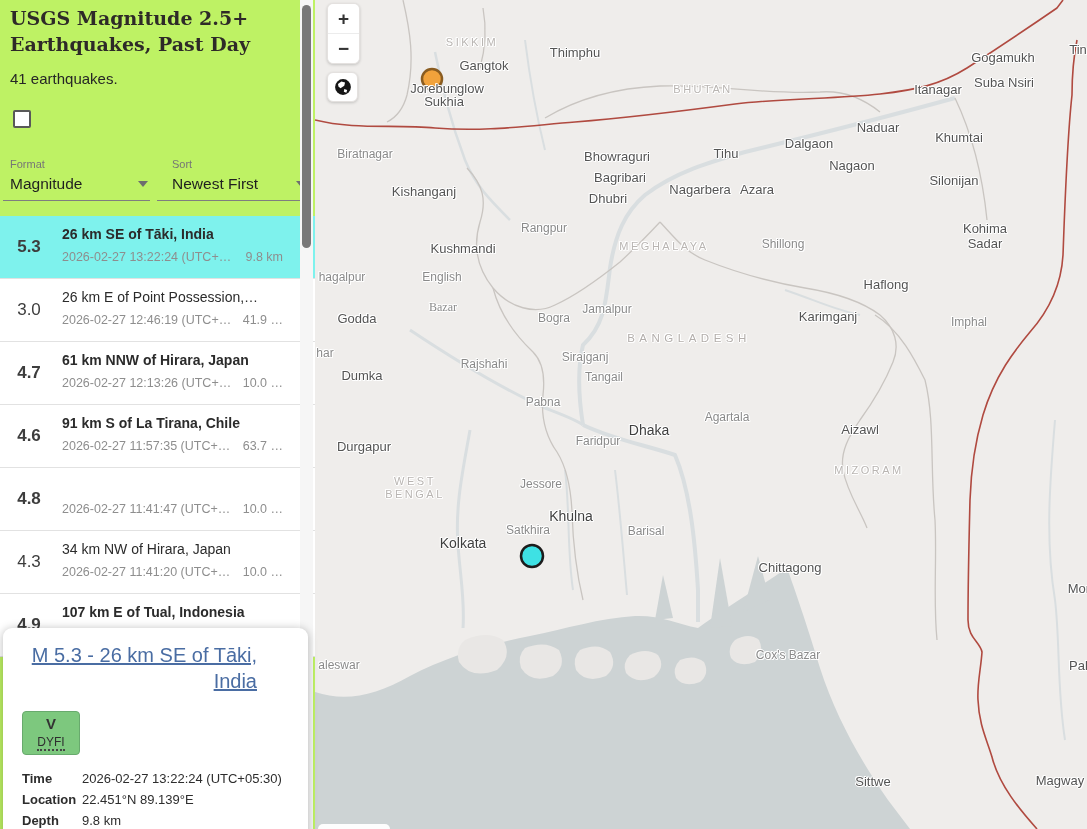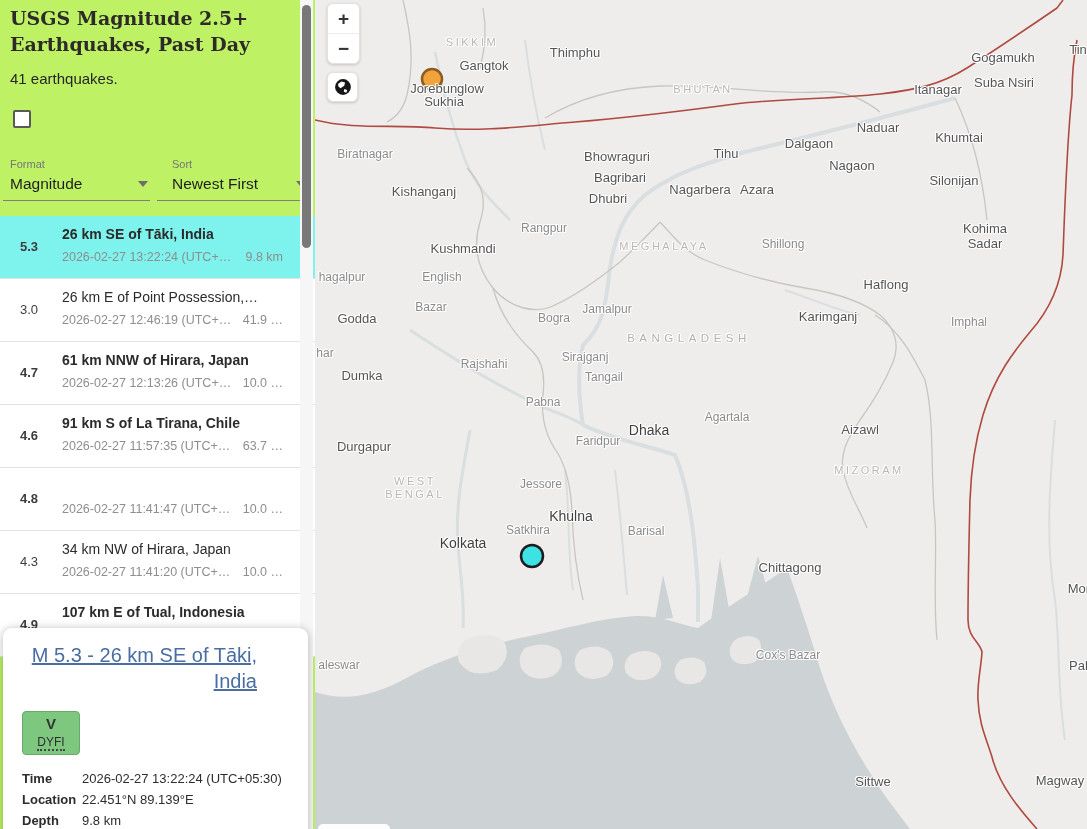--- a/index.html
+++ b/index.html
@@ -20,21 +20,21 @@
   .sel-label{font-size:11px;color:#767676;}
   .sel-value-row{display:flex;align-items:center;justify-content:space-between;margin-top:5px;}
   .sel-value{font-size:15.5px;color:#1f1f1f;}
   .caret{width:0;height:0;border-left:5px solid transparent;border-right:5px solid transparent;
       border-top:6px solid #6e6e6e;margin-right:2px;}
   
   .quake-list{position:absolute;left:0;top:216px;width:315px;margin:0;padding:0;list-style:none;}
   .qrow{position:relative;height:62px;border-bottom:1px solid #e2e2e2;background:#fff;cursor:pointer;}
   .qrow.selected{background:var(--selected);}
   .mag{position:absolute;left:0;top:0;width:58px;height:62px;line-height:62px;text-align:center;
-      font-size:13px;color:#3d3d3d;}
+      font-size:17px;color:#3d3d3d;}
   .qrow.bold .mag,.qrow.bold .qtitle{font-weight:700;}
   .qtitle{position:absolute;left:62px;top:10px;width:238px;font-size:14px;color:#2b2b2b;
       white-space:nowrap;overflow:hidden;}
   .qtime{position:absolute;left:62px;top:34px;font-size:12.5px;color:#8e8e8e;white-space:nowrap;}
   .qdepth{position:absolute;right:32px;top:34px;font-size:12.5px;color:#8e8e8e;}
   
   .scroll-track{position:absolute;right:2px;top:0;width:13px;height:829px;background:#f6f6f6;z-index:8;}
   .scroll-thumb{position:absolute;left:2px;top:5px;width:9px;height:243px;background:#787878;border-radius:5px;}
   
   .popup{position:absolute;left:3px;top:628px;width:268px;height:205px;background:#fff;z-index:30;
@@ -260,21 +260,21 @@
         <span class="city sm" style="left: 229px; top: 228px;">Rangpur</span>
         <span class="city md" style="left: 148px; top: 248px;">Kushmandi</span>
         <span class="city sm" style="left: 468px; top: 244px;">Shillong</span>
         <span class="city md" style="left: 670px; top: 228px;">Kohima</span>
         <span class="city md" style="left: 670px; top: 243px;">Sadar</span>
         <span class="city md" style="left: 571px; top: 284px;">Haflong</span>
         <span class="city md" style="left: 513px; top: 316px;">Karimganj</span>
         <span class="city sm" style="left: 654px; top: 322px;">Imphal</span>
         <span class="city sm" style="left: 27px; top: 277px;">hagalpur</span>
         <span class="city sm" style="left: 127px; top: 277px;">English</span>
-        <span class="city sm" style="left: 116px; top: 307px;">Bazar</span>
+        <span class="city sm" style="left: 128px; top: 307px; font-family: Liberation Serif, serif;">Bazar</span>
         <span class="city md" style="left: 42px; top: 318px;">Godda</span>
         <span class="city sm" style="left: 239px; top: 318px;">Bogra</span>
         <span class="city sm" style="left: 292px; top: 309px;">Jamalpur</span>
         <span class="city sm" style="left: 10px; top: 353px;">har</span>
         <span class="city md" style="left: 47px; top: 375px;">Dumka</span>
         <span class="city sm" style="left: 169px; top: 364px;">Rajshahi</span>
         <span class="city sm" style="left: 270px; top: 357px;">Sirajganj</span>
         <span class="city sm" style="left: 289px; top: 377px;">Tangail</span>
         <span class="city sm" style="left: 228px; top: 402px;">Pabna</span>
         <span class="city lg" style="left: 334px; top: 430px;">Dhaka</span>

